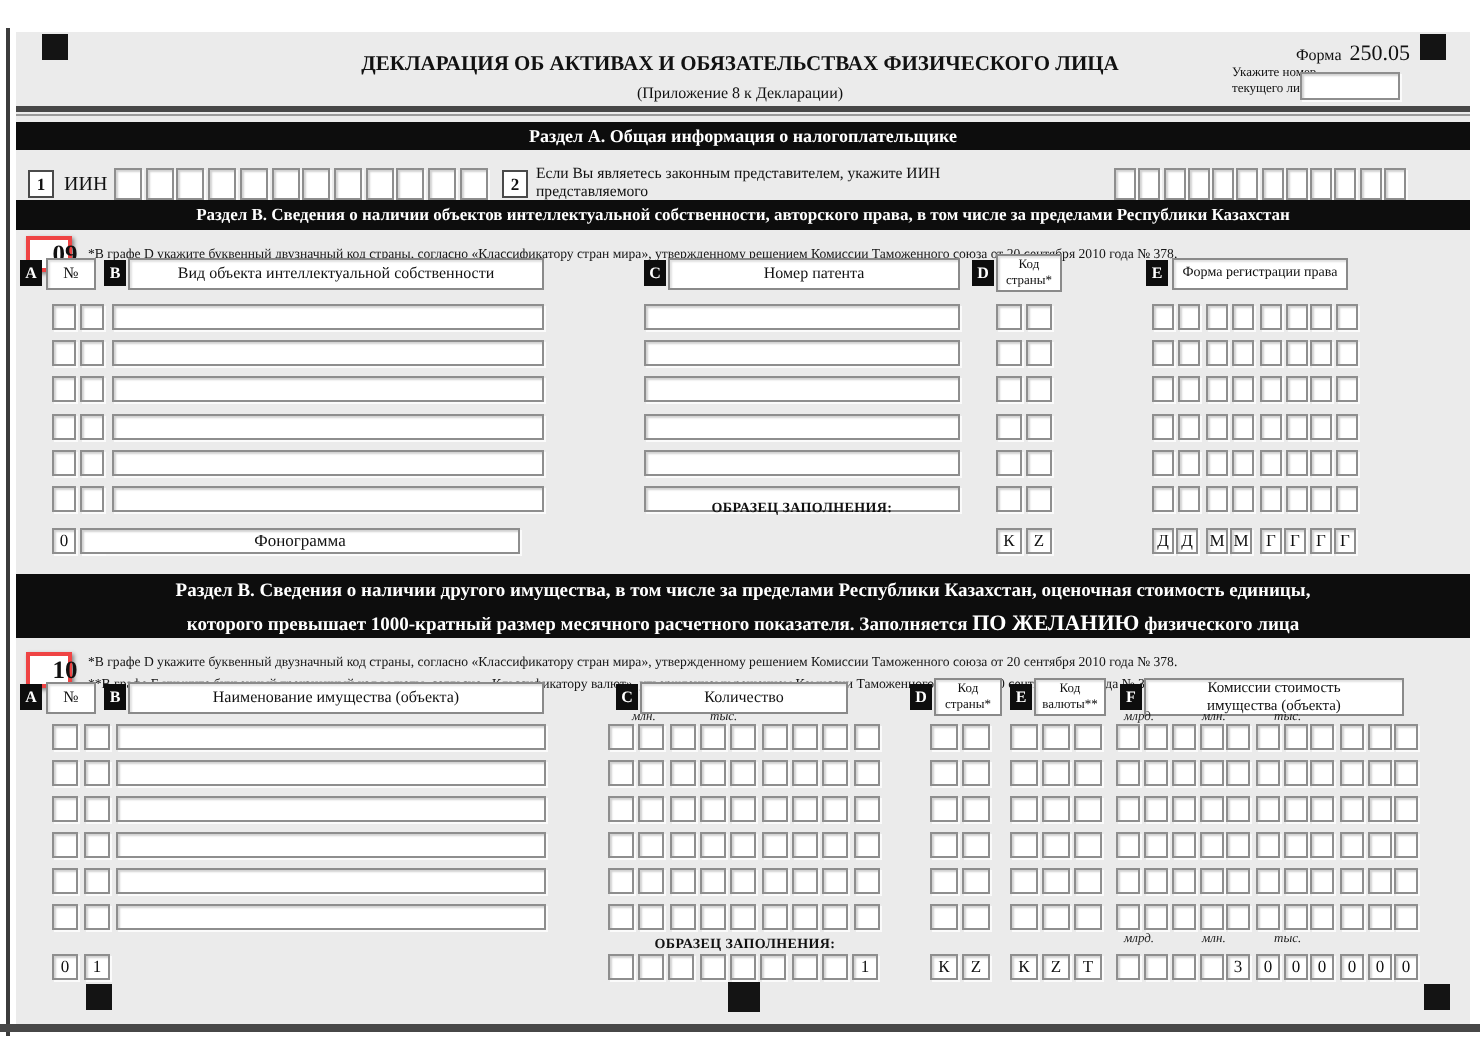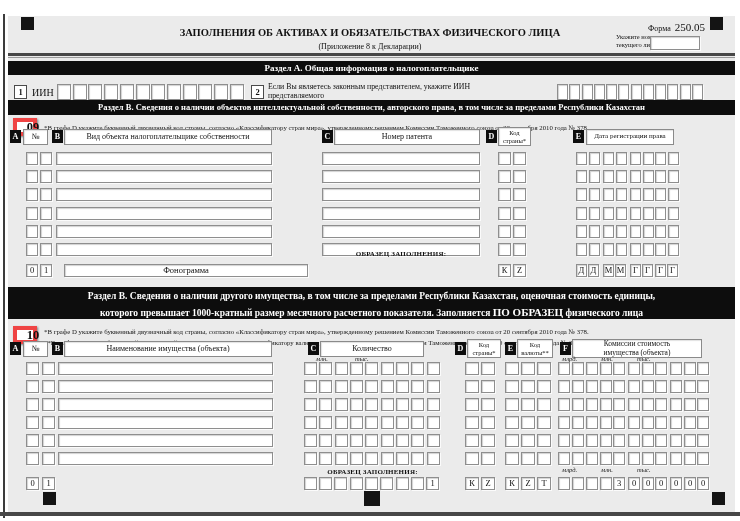--- a/index.html
+++ b/index.html
@@ -26,21 +26,21 @@
     position:absolute; background:#fff; border:1px solid #8a8a8a;
     box-shadow:inset 1px 1px 1px rgba(0,0,0,.12);
     display:flex; align-items:center; justify-content:center; text-align:center;
     font-size:7.5px; line-height:1.1;
   }
   .numbox {
     position:absolute; width:13px; height:14px; background:#fff; border:1px solid #4a4a4a;
     display:flex; align-items:center; justify-content:center; font-size:8.5px; font-weight:bold;
   }
   .codebox {
-    position:absolute; width:23px; height:18px; background:#fff; border:4px solid #ef4444;
+    position:absolute; width:23px; height:18px; background:#fff; border:2px solid #ef4444;
     box-shadow:1px 1px 2px rgba(0,0,0,.45);
     display:flex; align-items:center; justify-content:center; font-size:12.5px; font-weight:bold;padding-left:16px;
   }
   .row { position:absolute; left:0; width:740px; height:14px; }
   .pre { white-space:pre-line; }
   .fn { position:absolute; font-size:6.8px; color:#161616; }
   .scale { position:absolute; font-size:6.5px; font-style:italic; color:#222; }
   .caption { position:absolute; font-size:7px; font-weight:bold; letter-spacing:.2px; }
 </style>
 </head>
@@ -48,21 +48,21 @@
 
 <div id="sheet"></div>
 <div class="abs" style="left:3px;top:14px;width:2px;height:504px;background:#3c3c3c"></div>
 
 <div class="regmark" style="left:21px;top:17px"></div>
 <div class="regmark" style="left:710px;top:17px"></div>
 <div class="regmark" style="left:43px;top:492px"></div>
 <div class="regmark" style="left:364px;top:491px;width:16px;height:15px"></div>
 <div class="regmark" style="left:712px;top:492px"></div>
 
-<div class="abs" style="left:110px;top:27px;width:520px;text-align:center;font-weight:bold;font-size:10.5px">ЗАПОЛНЕНИЯ ОБ АКТИВАХ И ОБЯЗАТЕЛЬСТВАХ ФИЗИЧЕСКОГО ЛИЦА</div>
+<div class="abs" style="left:110px;top:27px;width:520px;text-align:center;font-weight:bold;font-size:10.5px">ДЕКЛАРАЦИЯ ОБ АКТИВАХ И ОБЯЗАТЕЛЬСТВАХ ФИЗИЧЕСКОГО ЛИЦА</div>
 <div class="abs" style="left:110px;top:42px;width:520px;text-align:center;font-size:8px">(Приложение 8 к Декларации)</div>
 <div class="abs" style="left:630px;top:17px;width:75px;text-align:right">
   <span style="font-size:8px">Форма</span>
   <span style="font-size:11px">250.05</span>
 </div>
 <div class="abs pre" style="left:616px;top:33px;width:46px;font-size:6.5px;line-height:1.3">Укажите номер
 текущего листа:</div>
 <div class="cl" style="left:650px;top:36px;width:50px;height:14px"></div>
 <div class="rule" style="left:8px;top:53px;width:727px;height:3px"></div>
 <div class="rule" style="left:8px;top:57px;width:727px;height:1px;background:#9a9a9a"></div>
@@ -102,28 +102,28 @@
     <span class="cl" style="left: 691.75px; top: 0px; width: 11px; height: 16px;"></span>
   </div>
 
 <div class="bar" style="top:100px;height:15px;line-height:15px;font-size:8.5px">Раздел В. Сведения о наличии объектов интеллектуальной собственности, авторского права, в том числе за пределами Республики Казахстан</div>
 <div class="codebox" style="left:13px;top:118px">09</div>
 <div class="fn" style="left:44px;top:124px;width:690px">*В графе D укажите буквенный двузначный код страны, согласно «Классификатору стран мира», утвержденному решением Комиссии Таможенного союза от 20 сентября 2010 года № 378.</div>
 
 <span class="blk" style="left:10px;top:130px">A</span>
 <span class="hbox" style="left:23px;top:129px;width:25px;height:16px;font-size:8px">№</span>
 <span class="blk" style="left:52px;top:130px">B</span>
-<span class="hbox" style="left:64px;top:129px;width:208px;height:16px;font-size:8px">Вид объекта налогоплательщике собственности</span>
+<span class="hbox" style="left:64px;top:129px;width:208px;height:16px;font-size:8px">Вид объекта интеллектуальной собственности</span>
 <span class="blk" style="left:322px;top:130px">C</span>
 <span class="hbox" style="left:334px;top:129px;width:146px;height:16px;font-size:8px">Номер патента</span>
 <span class="blk" style="left:486px;top:130px">D</span>
 <span class="hbox pre" style="left:498px;top:127px;width:33px;height:19px;font-size:6.5px">Код
 страны*</span>
 <span class="blk" style="left:573px;top:130px">E</span>
-<span class="hbox" style="left:586px;top:129px;width:88px;height:16px;font-size:7px">Дата регистрации права</span>
+<span class="hbox" style="left:586px;top:129px;width:88px;height:16px;font-size:7px">Форма регистрации права</span>
 
 <div class="row" style="top:152px">
   <span class="cl" style="left:26px;width:12px"></span>
   <span class="cl" style="left:40px;width:12px"></span>
   <span class="cl" style="left:56px;width:216px"></span>
   <span class="cl" style="left:322px;width:158px"></span>
   <span class="cl" style="left:498px;width:13px"></span>
   <span class="cl" style="left:576px;width:11px"></span>
   <span class="cl" style="left:603px;width:11px"></span>
   <span class="cl" style="left:630px;width:11px"></span>
@@ -213,36 +213,36 @@
     <span class="cl" style="left: 642.5px; width: 11px;"></span>
     <span class="cl" style="left: 655px; width: 11px;"></span>
     <span class="cl" style="left: 667.5px; width: 11px;"></span>
   </div>
 
 <div class="caption" style="left:322px;top:250px;width:158px;text-align:center">ОБРАЗЕЦ ЗАПОЛНЕНИЯ:</div>
 
 <div class="row" style="top:264px">
   <span class="cl" style="left:26px;width:12px">0</span>
   <span class="cl" style="left:40px;width:12px">1</span>
-  <span class="cl" style="left:64px;width:244px">Фонограмма</span>
+  <span class="cl" style="left:40px;width:220px">Фонограмма</span>
   <span class="cl" style="left:498px;width:13px">К</span>
   <span class="cl" style="left:513px;width:13px">Z</span>
   <span class="cl" style="left:576px;width:11px">Д</span>
   <span class="cl" style="left:588px;width:11px">Д</span>
   <span class="cl" style="left:603px;width:11px">М</span>
   <span class="cl" style="left:615px;width:11px">М</span>
   <span class="cl" style="left:630px;width:11px">Г</span>
   <span class="cl" style="left:642px;width:11px">Г</span>
   <span class="cl" style="left:655px;width:11px">Г</span>
   <span class="cl" style="left:667px;width:11px">Г</span>
 </div>
 
 <div class="bar" style="top:287px;height:32px;font-size:9.5px;line-height:1.55;padding-top:2px">
   <span style="display:block">Раздел В. Сведения о наличии другого имущества, в том числе за пределами Республики Казахстан, оценочная стоимость единицы,</span>
-  <span style="display:block"><span></span><span>которого превышает 1000-кратный размер месячного расчетного показателя. Заполняется </span><span style="font-size:11px">ПО ОБРАЗЕЦ</span><span> физического лица</span></span>
+  <span style="display:block"><span></span><span>которого превышает 1000-кратный размер месячного расчетного показателя. Заполняется </span><span style="font-size:11px">ПО ЖЕЛАНИЮ</span><span> физического лица</span></span>
 </div>
 <div class="codebox" style="left:13px;top:326px">10</div>
 <div class="fn" style="left:44px;top:328px;width:690px">*В графе D укажите буквенный двузначный код страны, согласно «Классификатору стран мира», утвержденному решением Комиссии Таможенного союза от 20 сентября 2010 года № 378.</div>
 <div class="fn" style="left:44px;top:339px;width:690px">**В графе Е укажите буквенный трехзначный код валюты, согласно «Классификатору валют», утвержденному решением Комиссии Таможенного союза от 20 сентября 2010 года № 378.</div>
 
 <span class="blk" style="left:10px;top:342px">A</span>
 <span class="hbox" style="left:23px;top:341px;width:25px;height:16px;font-size:8px">№</span>
 <span class="blk" style="left:52px;top:342px">B</span>
 <span class="hbox" style="left:64px;top:341px;width:208px;height:16px;font-size:8px">Наименование имущества (объекта)</span>
 <span class="blk" style="left:308px;top:342px">C</span>

